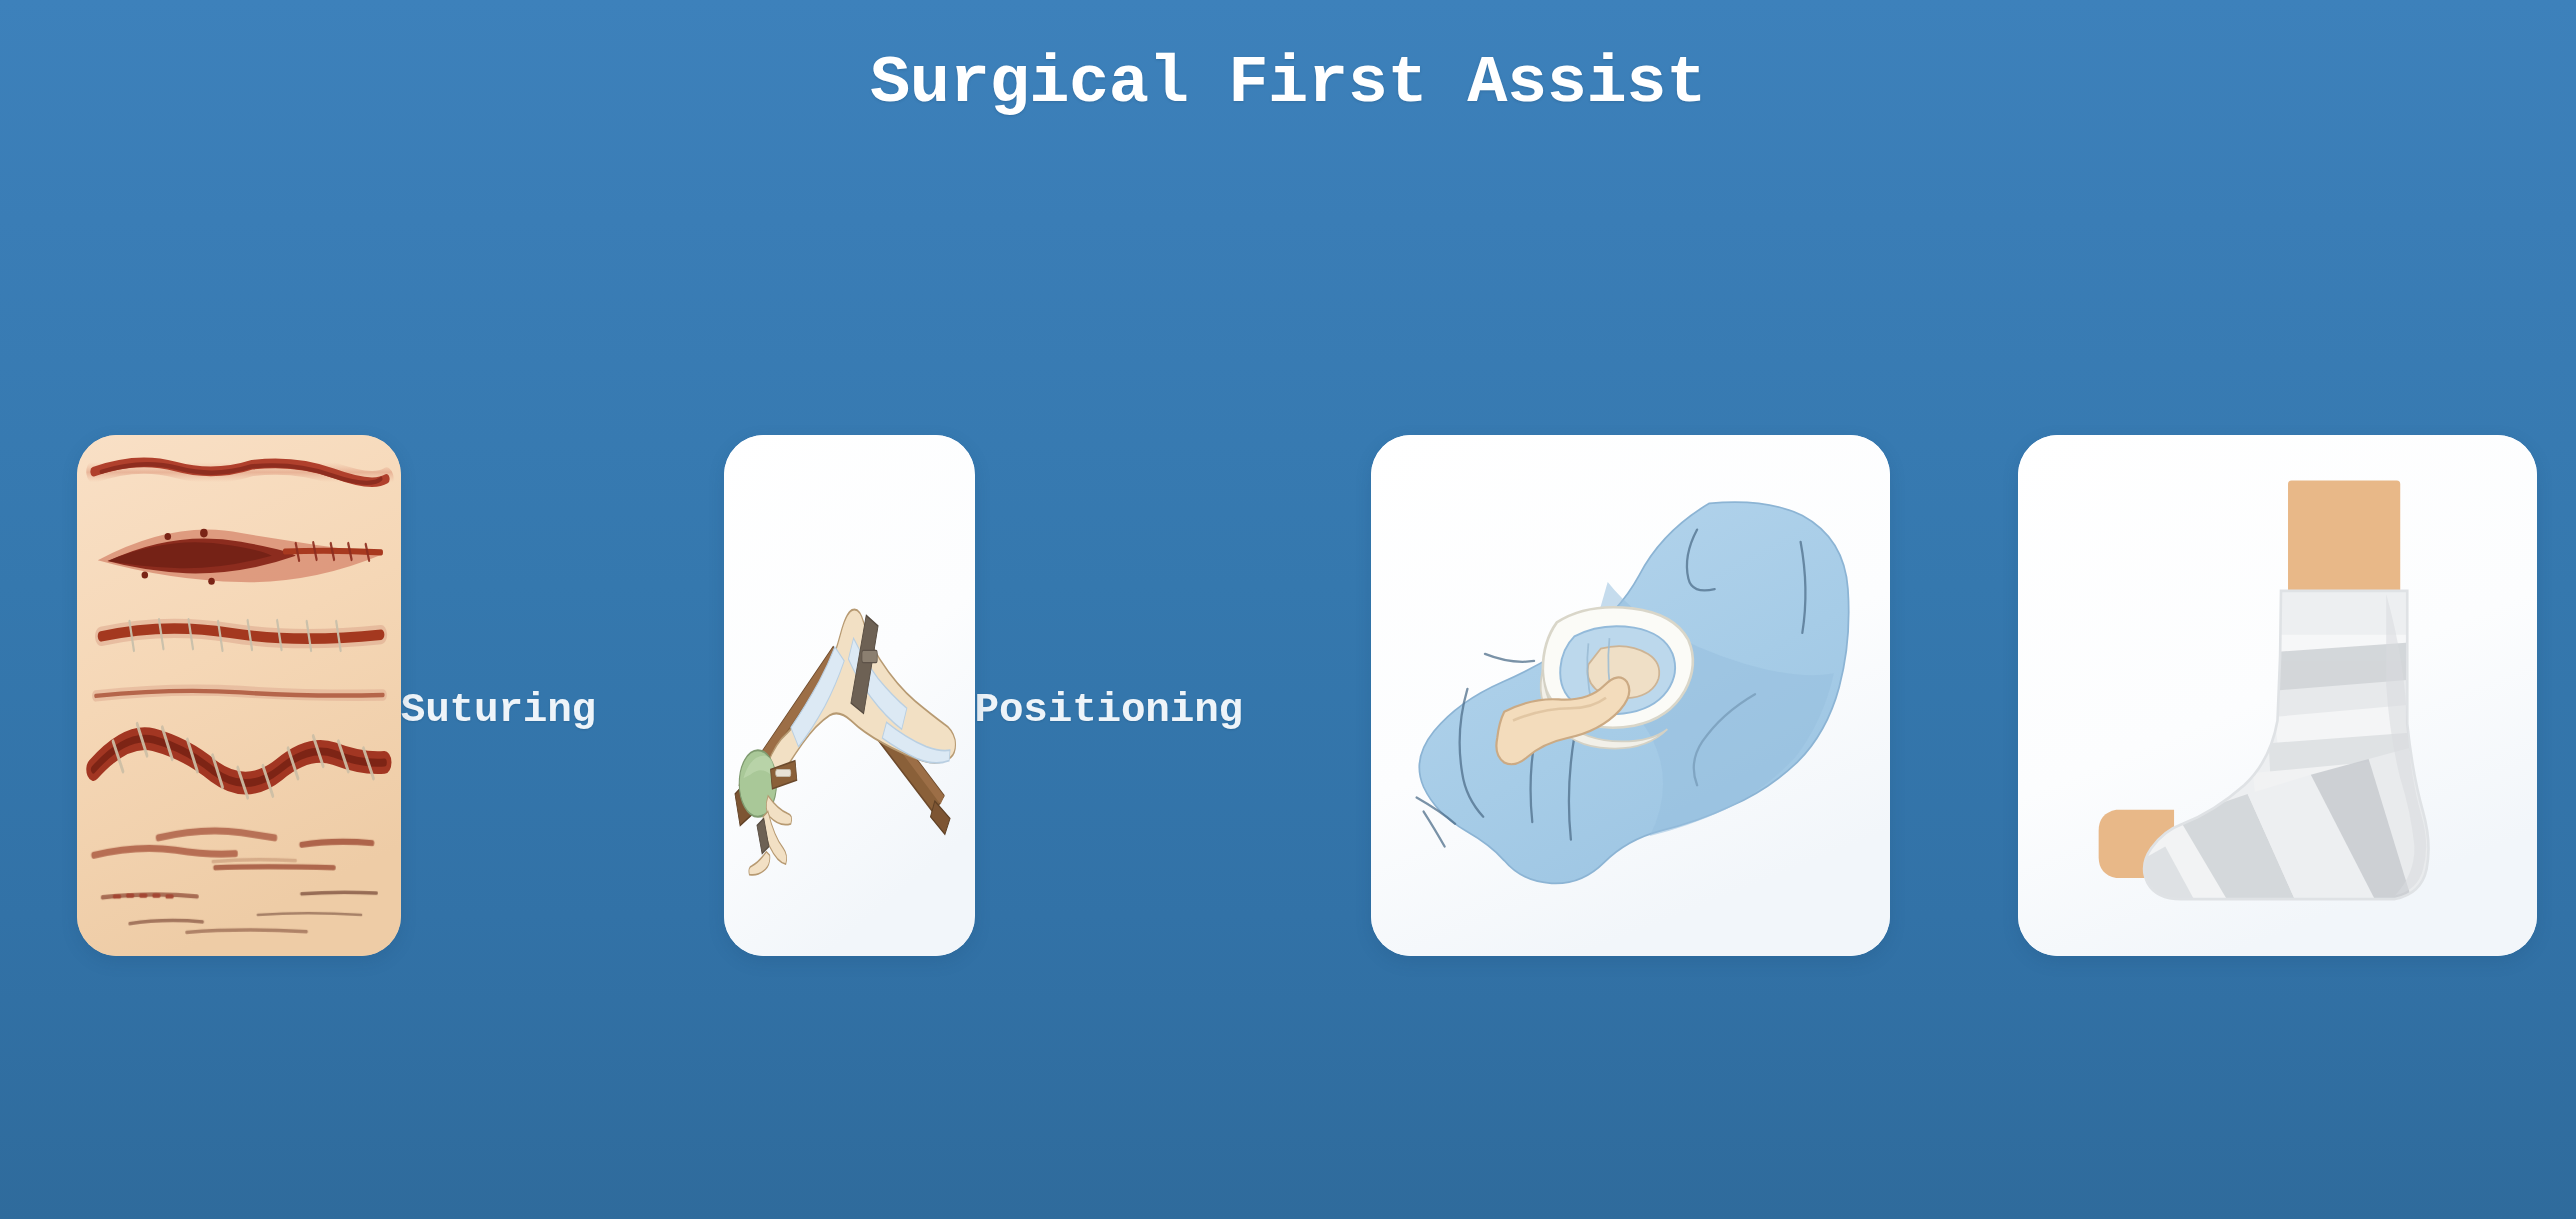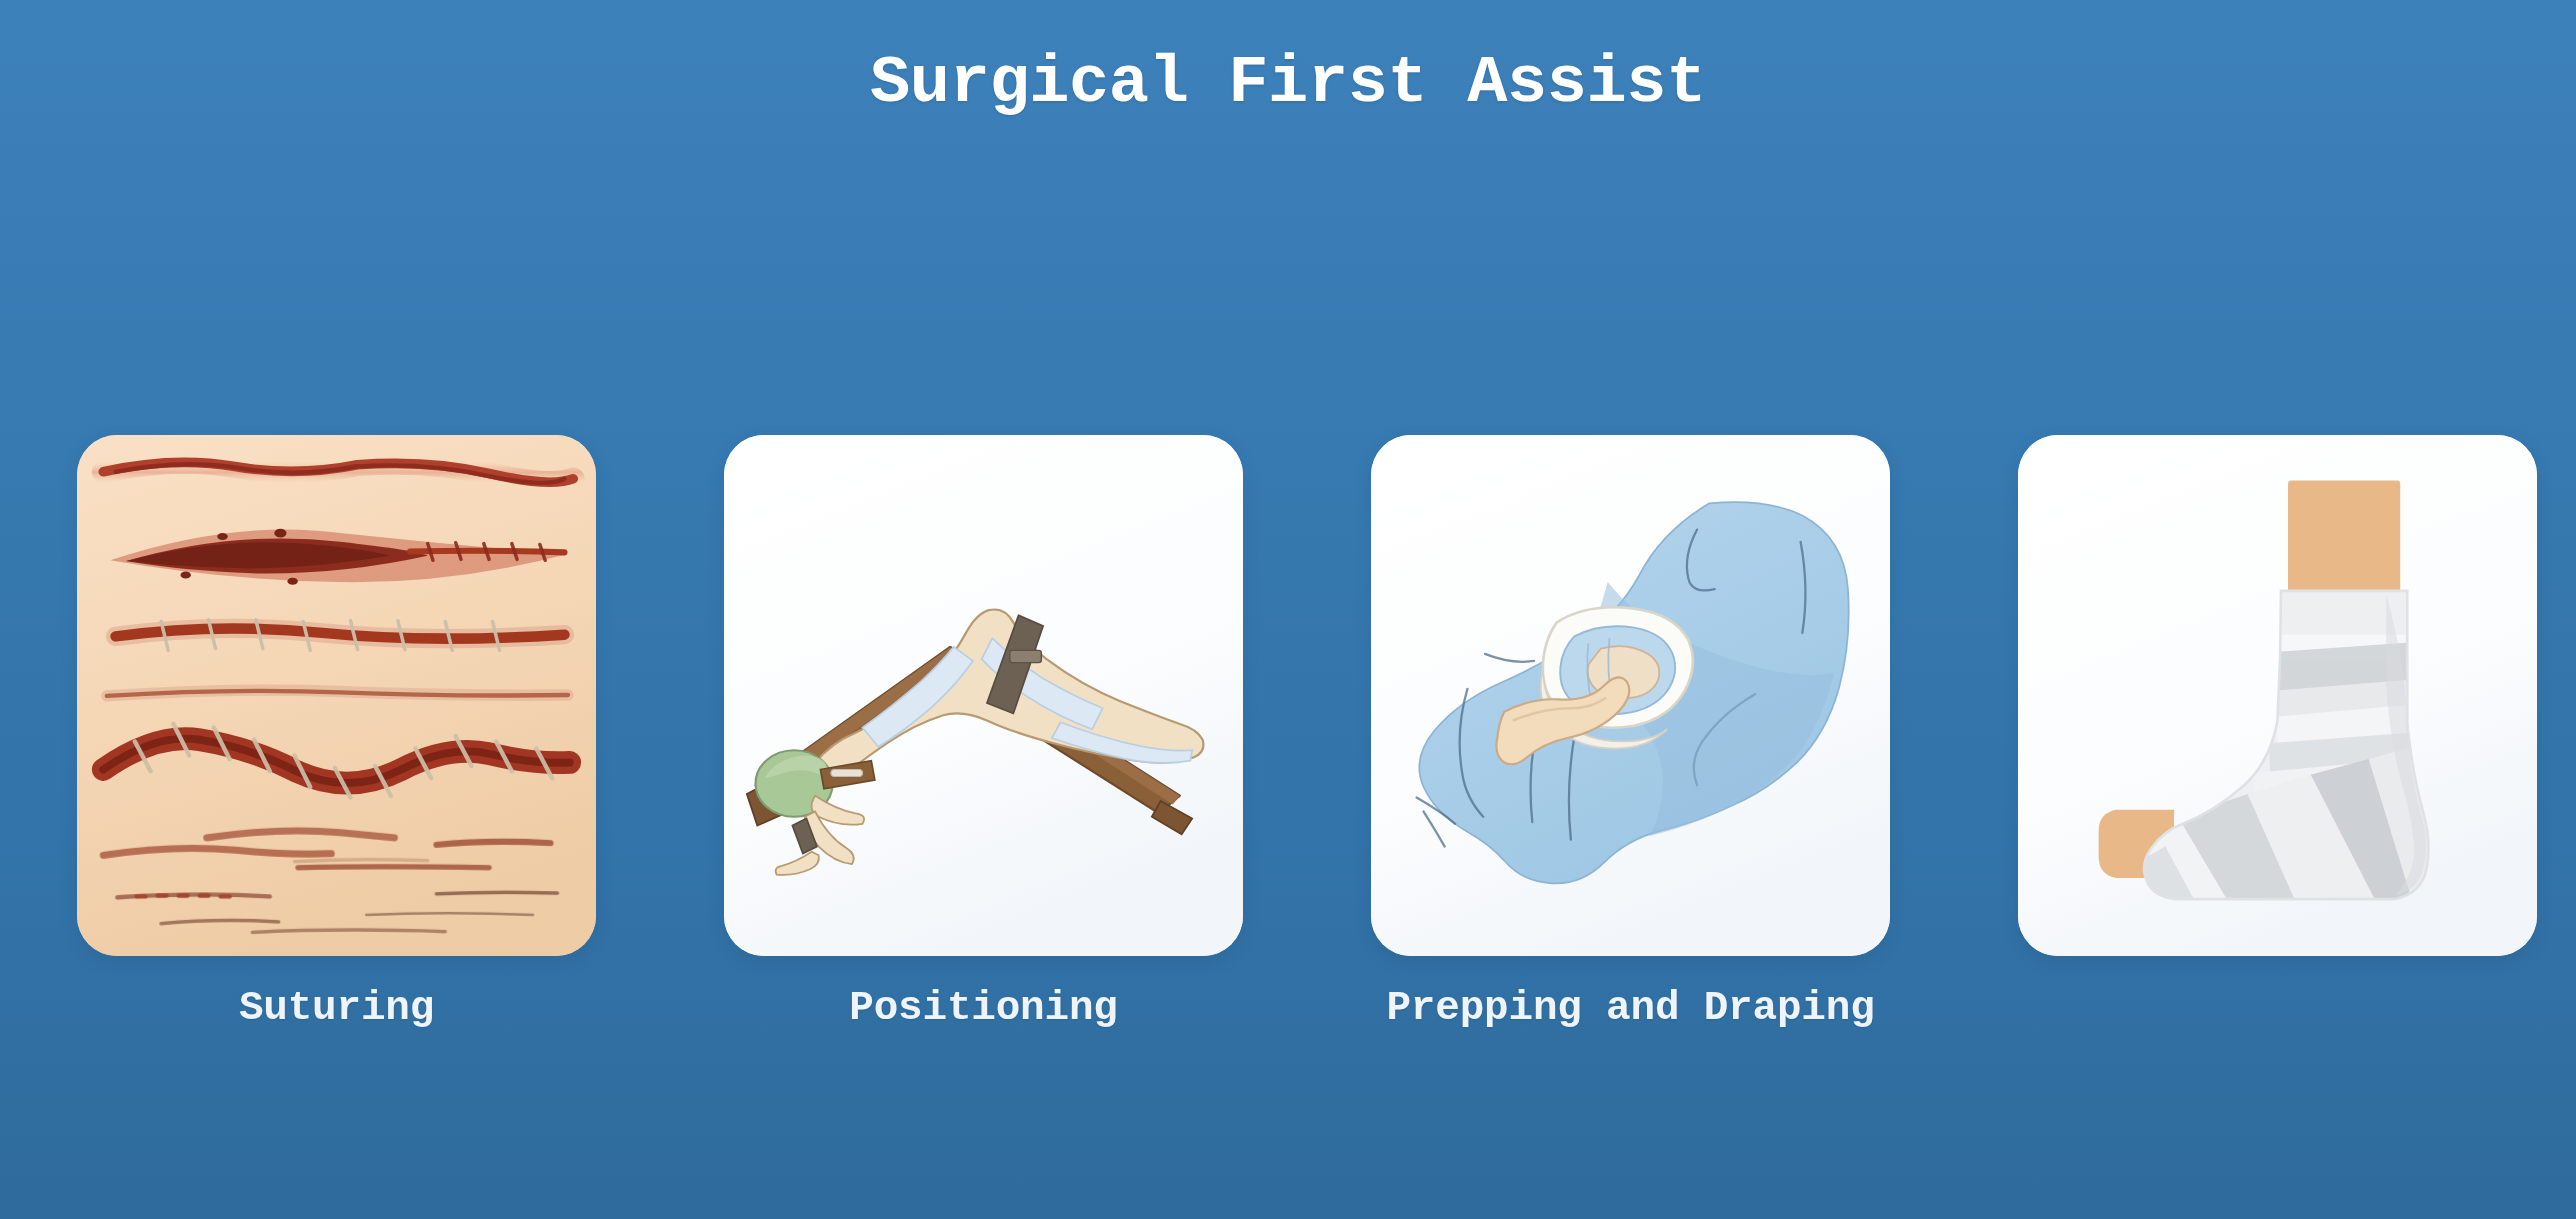--- a/index.html
+++ b/index.html
@@ -38,21 +38,21 @@
     left: 77px;
     width: 2460px;
     height: 666px;
     display: flex;
     justify-content: space-between;
     align-items: flex-start;
   }
   .card-cell {
     width: 519px;
     display: flex;
-    flex-direction: column;
+    flex-direction: row;
     align-items: center;
   }
   .card-tile {
     position: relative;
     width: 519px;
     height: 521px;
     border-radius: 40px;
     overflow: hidden;
     background: linear-gradient(168deg, #ffffff 0%, #fcfdfe 55%, #f4f7fa 100%);
     box-shadow: 0 5.3px 16px rgba(25,70,110,0.18);
@@ -345,21 +345,20 @@
                      Q300 296 284 314
                      Q262 338 224 346
                      Q196 352 178 368
                      Q164 380 152 374
                      Q140 366 144 346
                      Q146 328 152 316 Z" fill="#f3dcbc" stroke="#cbaa84" stroke-width="2.5"></path>
             <path d="M162 326 Q196 312 228 312 Q252 312 268 300" fill="none" stroke="#dcc09c" stroke-width="3" opacity="0.8"></path>
           </g>
         </svg>
       </div>
-      <div class="card-label">Prepping and Draping</div>
     </div>
 
     <div class="card-cell">
       <div class="card-tile">
         <svg class="card-art" viewBox="0 0 592 595" preserveAspectRatio="none">
           <defs>
             <linearGradient id="tileWhite4" x1="0" y1="0" x2="0.4" y2="1">
               <stop offset="0%" stop-color="#ffffff"></stop>
               <stop offset="60%" stop-color="#fcfdfe"></stop>
               <stop offset="100%" stop-color="#f2f6fa"></stop>

